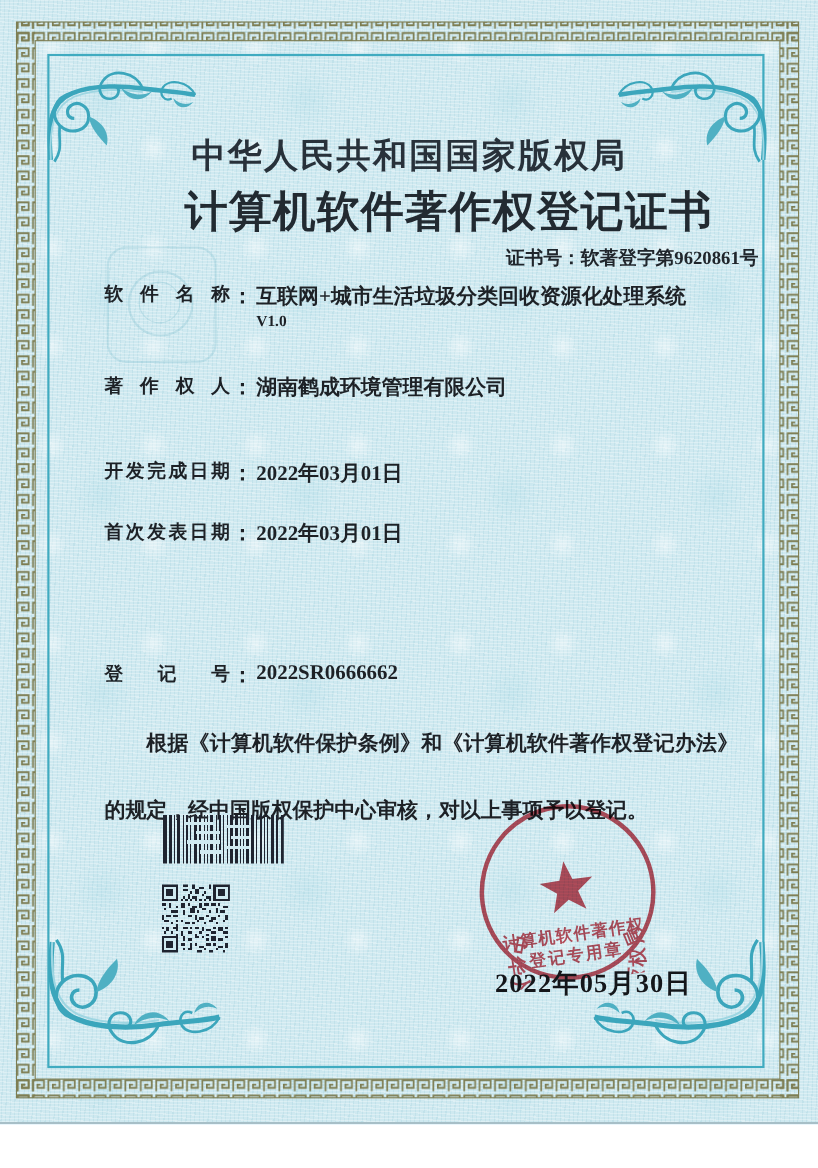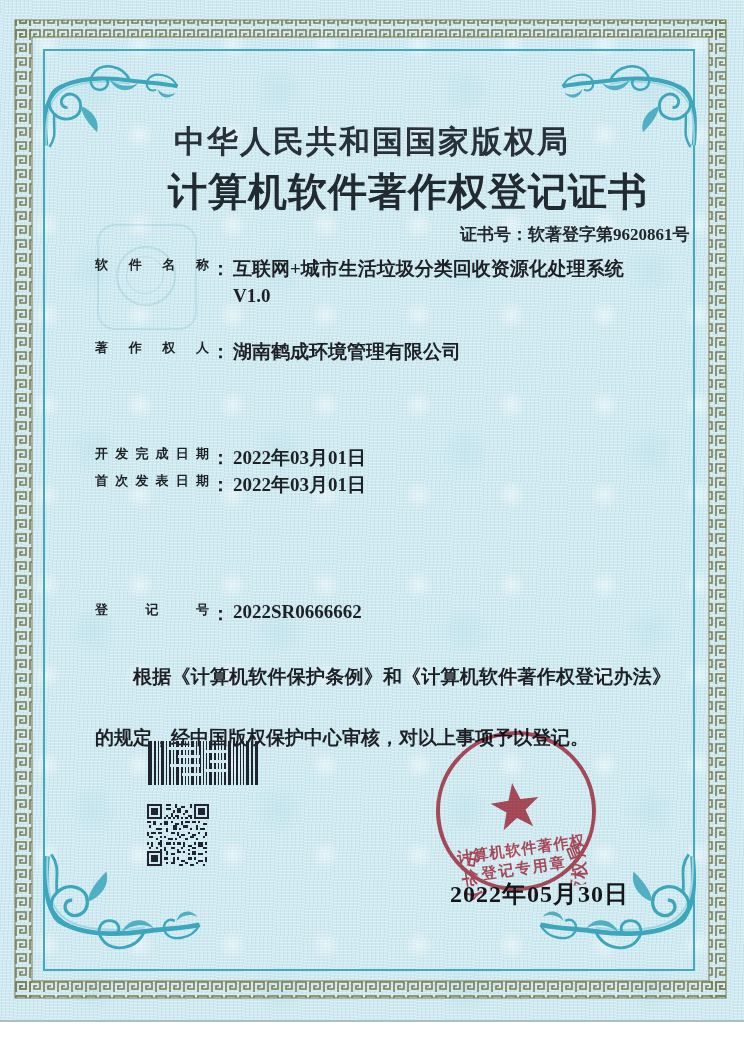--- a/index.html
+++ b/index.html
@@ -24,25 +24,25 @@
       border-radius:50%;}
   .wm .wm-ring2{position:absolute;left:27px;top:30px;width:36px;height:36px;border:1px solid rgba(120,186,202,.5);
       border-radius:50%;}
   
   .authority{position:absolute;left:52px;top:121px;width:640px;text-align:center;
       font-size:31px;font-weight:700;letter-spacing:2px;color:#28313a;}
   .cert-title{position:absolute;left:32px;top:165px;width:680px;text-align:center;
       font-size:39px;font-weight:700;letter-spacing:1px;color:#222a31;padding-left:36px;}
   .certno{position:absolute;left:460px;top:223px;font-size:17px;font-weight:700;color:#20262c;white-space:nowrap;}
   .row{position:absolute;left:95px;height:30px;color:#1d2126;}
-  .lbl{display:inline-block;width:114px;font-size:13px;font-weight:700;text-align:justify;
+  .lbl{display:inline-block;width:114px;font-size:17px;font-weight:700;text-align:justify;
        text-align-last:justify;white-space:nowrap;vertical-align:top;}
   .colon{font-size:19px;font-weight:700;margin-left:2px;}
   .val{position:absolute;left:138px;top:0;font-size:19px;font-weight:700;white-space:nowrap;}
-  .val2{position:absolute;left:138px;top:29px;font-size:19px;font-weight:700;}
+  .val2{position:absolute;left:138px;top:29px;font-size:14px;font-weight:700;}
   .statement{position:absolute;left:95px;top:646px;width:576px;font-size:19px;font-weight:600;
       line-height:61px;text-indent:38px;color:#1d2126;text-align:justify;}
   
   .barcode{position:absolute;left:148px;top:741px;width:110px;height:44px;}
   .qr{position:absolute;left:147px;top:804px;width:62px;height:62px;}
   
   .serial{position:absolute;left:116px;top:879px;white-space:nowrap;}
   .serial .no{font-size:23px;font-weight:700;color:#14181c;}
   .serial .num{font-family:"DejaVu Sans Mono","Liberation Mono",monospace;
       font-size:23px;color:#a04a56;letter-spacing:2px;margin-left:12px;opacity:.9;}
@@ -108,21 +108,21 @@
 
   <div class="row" style="top:256px">
     <span class="lbl">软件名称</span><span class="colon">：</span>
     <span class="val">互联网+城市生活垃圾分类回收资源化处理系统</span>
     <span class="val2">V1.0</span>
   </div>
   <div class="row" style="top:339px">
     <span class="lbl">著作权人</span><span class="colon">：</span>
     <span class="val">湖南鹤成环境管理有限公司</span>
   </div>
-  <div class="row" style="top:445px">
+  <div class="row" style="top:417px">
     <span class="lbl">开发完成日期</span><span class="colon">：</span>
     <span class="val">2022年03月01日</span>
   </div>
   <div class="row" style="top:472px">
     <span class="lbl">首次发表日期</span><span class="colon">：</span>
     <span class="val">2022年03月01日</span>
   </div>
   <div class="row" style="top:601px">
     <span class="lbl">登记号</span><span class="colon">：</span>
     <span class="val">2022SR0666662</span>

